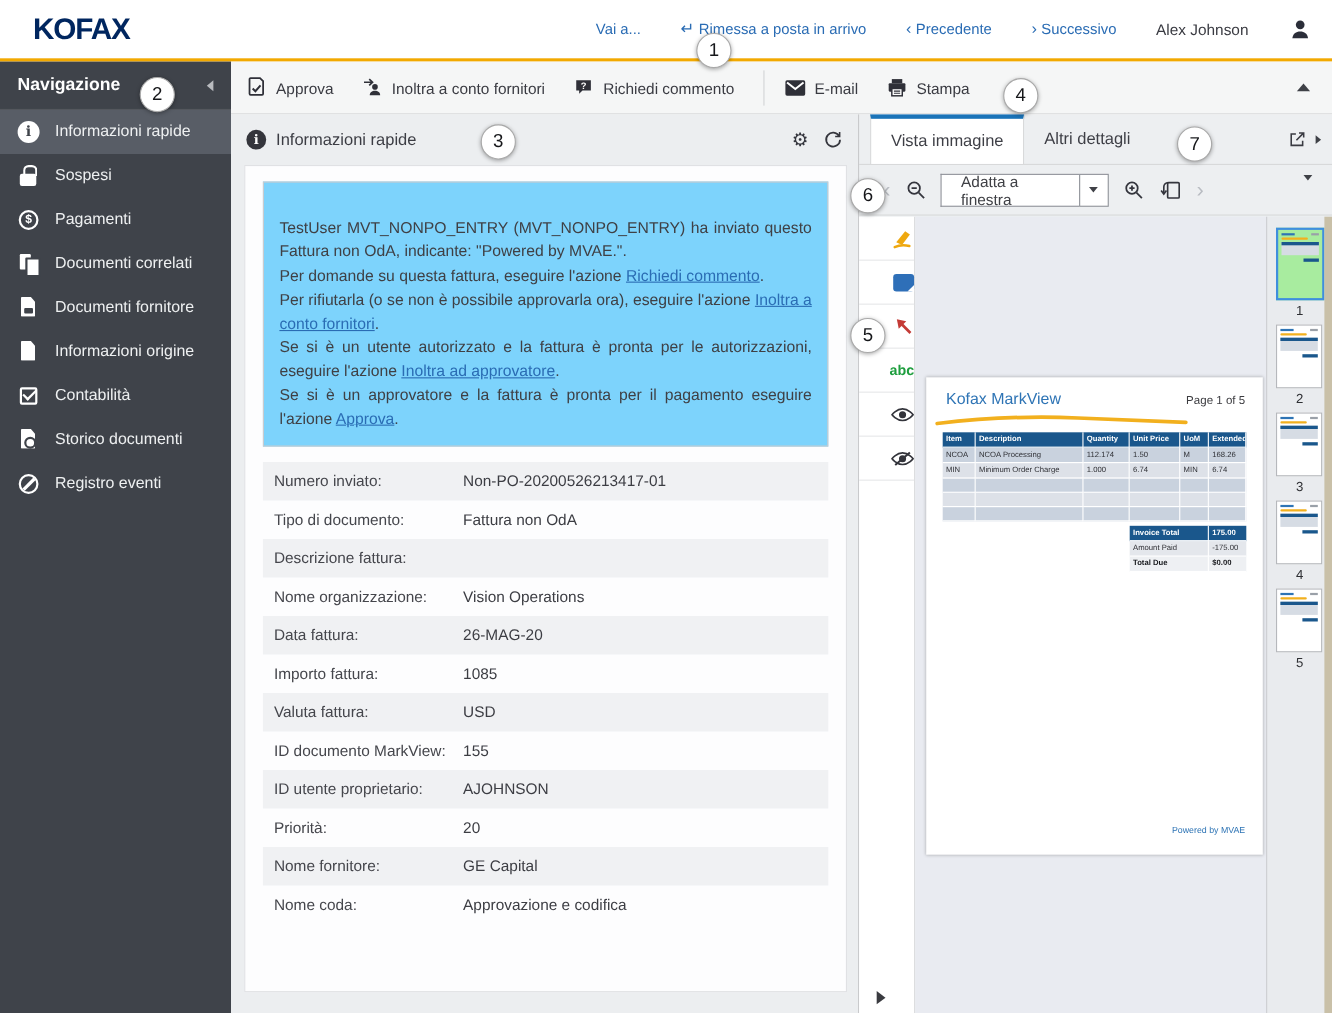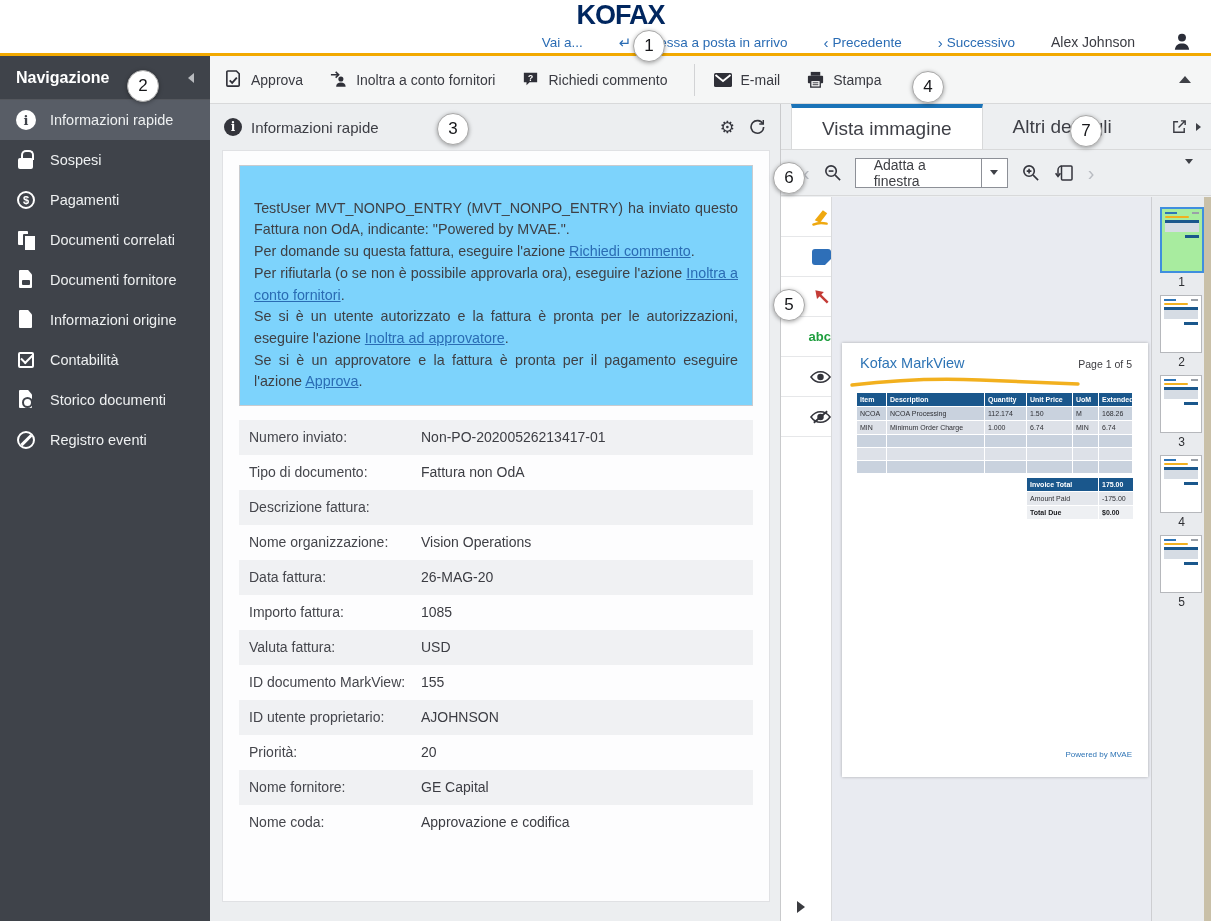--- a/index.html
+++ b/index.html
@@ -1,20 +1,20 @@
 <!DOCTYPE html>
 <html><head>
 <meta charset="utf-8">
 <style>
   * { margin:0; padding:0; box-sizing:border-box; }
   html,body { width:1211px; height:921px; }
   body { position:relative; overflow:hidden; background:#fff; font-family:"Liberation Sans",sans-serif; color:#3c3d44; }
 
   
-  .app-header { position:absolute; left:0; top:0; width:1211px; height:56px; background:#fff; border-bottom:3px solid #f2a900; display:flex; align-items:center;flex-direction:column; }
+  .app-header { position:absolute; left:0; top:0; width:1211px; height:56px; background:#fff; border-bottom:3px solid #f2a900; display:flex; align-items:center; }
   .logo { margin-left:30px; font-size:27px; font-weight:bold; color:#00265f; letter-spacing:-1px; }
   .breadcrumb { margin-left:27px; font-size:15px; color:#3f4149; white-space:nowrap; }
   .hdr-right { margin-left:auto; margin-right:18px; display:flex; align-items:center; gap:36px; font-size:13.5px; }
   .hdr-link { color:#2a6cb4; cursor:pointer; display:flex; align-items:center; gap:4px; white-space:nowrap; }
   .hdr-link .chev { font-size:15px; line-height:1; }
   .user-name { color:#3a3b42; font-size:14px; }
   .person-icon { width:22px; height:22px; }
 
   
   .sidebar { position:absolute; left:0; top:56px; width:210px; bottom:0; background:#3f434a; }
@@ -61,21 +61,21 @@
   .instructions a { color:#2a6cb4; text-decoration:underline; cursor:pointer; }
   .fields { margin:8px 16px 0; }
   .field-row { display:flex; padding:8px 10px; min-height:35px; font-size:14px; align-items:flex-start; }
   .field-row.shaded { background:#f0f1f3; }
   .field-label { flex:0 0 172px; color:#45464c; line-height:1.35; }
   .field-value { color:#3c3d43; line-height:1.35; }
 
   
   .right-panel { position:absolute; left:780px; top:104px; right:0; bottom:0; background:#edeff1; border-left:1px solid #c9cacc; }
   .tabs { height:46px; display:flex; align-items:stretch; border-bottom:1px solid #d8d9da; }
-  .tab { display:flex; align-items:center; padding:0 30px; font-size:19px; color:#3e3f46; cursor:pointer; }
+  .tab { display:flex; align-items:center; padding:0 18px; font-size:15px; color:#3e3f46; cursor:pointer; }
   .tab.active { background:#fff; border-top:4px solid #1a73b8; border-right:1px solid #d8d9da; border-left:1px solid #d8d9da; margin-left:10px; }
   .tabs-right { margin-left:auto; display:flex; align-items:center; gap:8px; padding-right:10px; }
   .pane-caret { width:0; height:0; border-top:4px solid transparent; border-bottom:4px solid transparent; border-left:5px solid #3f4147; cursor:pointer; }
   .viewer-toolbar { height:46px; display:flex; align-items:center; padding:0 10px 0 22px; gap:13px; border-bottom:1px solid #d8d9da; }
   .chev-nav { font-size:20px; color:#b9bcc2; line-height:1; cursor:default; }
   .zoom-select { display:flex; height:30px; cursor:pointer; }
   .zs-text { width:126px; background:#fff; border:1px solid #8d9097; border-right:none; display:flex; align-items:center; padding:0 18px; font-size:14px; color:#3f4045; }
   .zs-btn { width:27px; background:#fff; border:1px solid #8d9097; display:flex; align-items:center; justify-content:center; }
   .caret-down { width:0; height:0; border-left:4.5px solid transparent; border-right:4.5px solid transparent; border-top:5.5px solid #3f4147; }
   .vt-right { margin-left:auto; padding-right:8px; cursor:pointer; }

